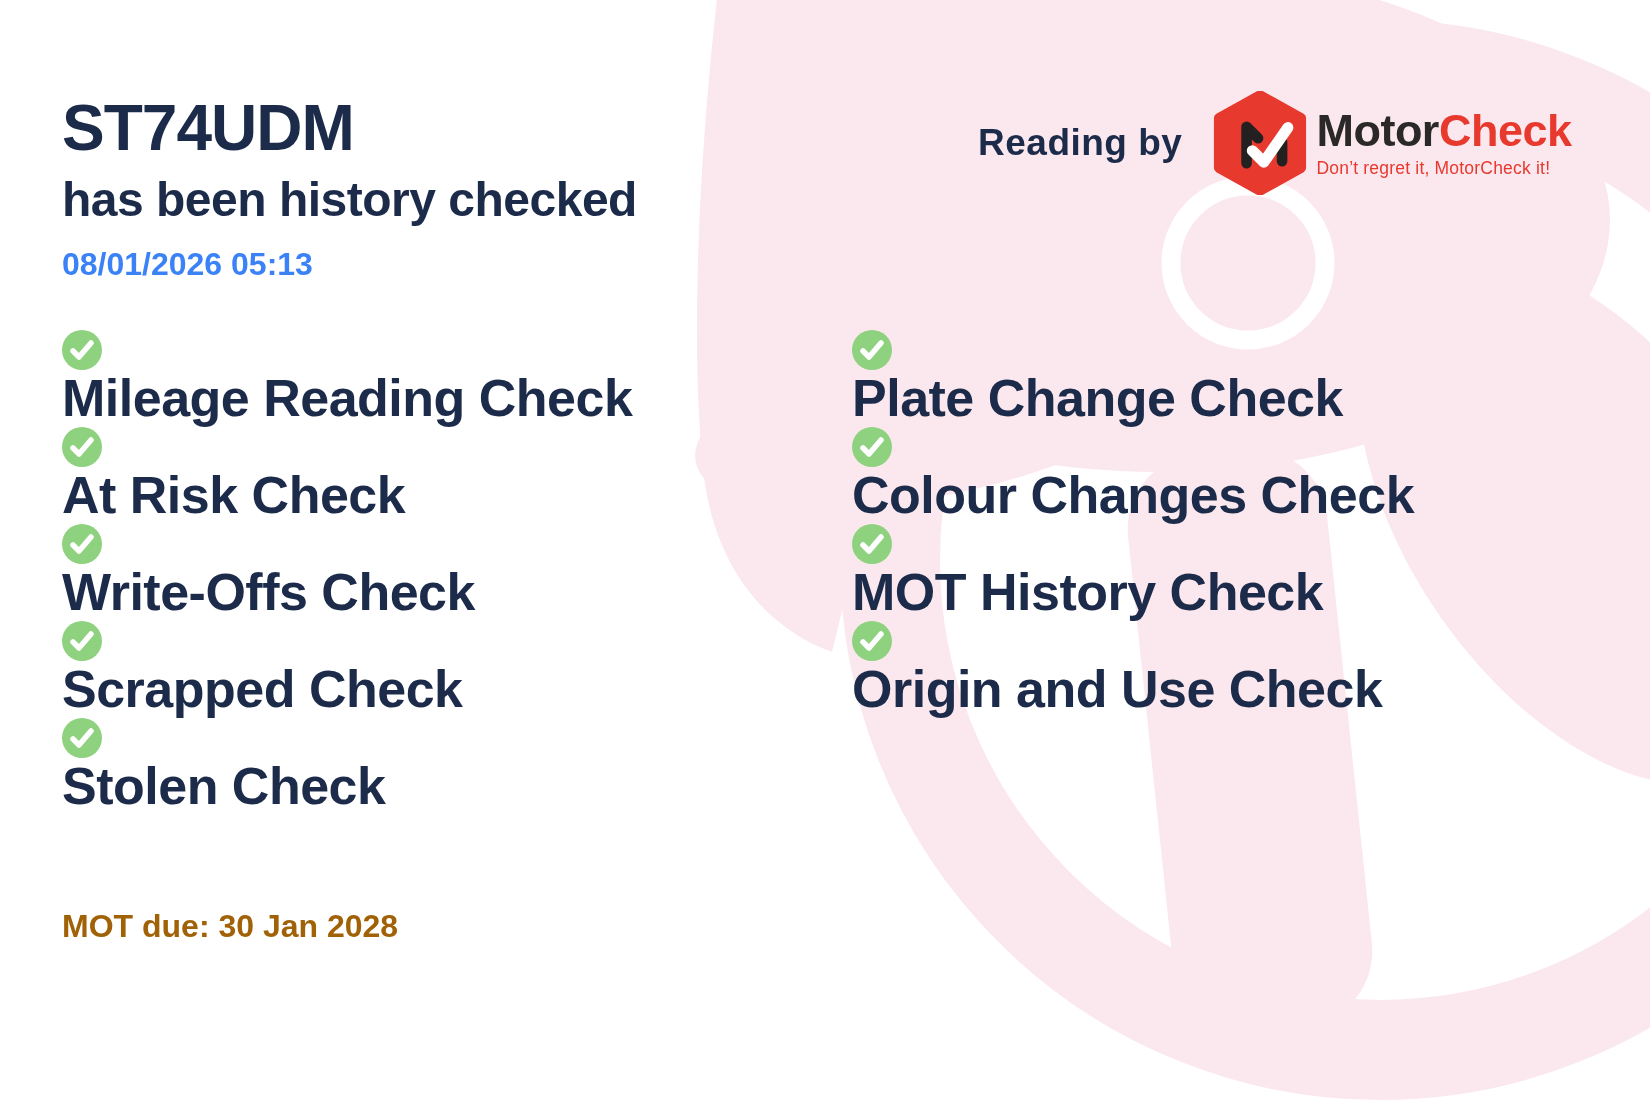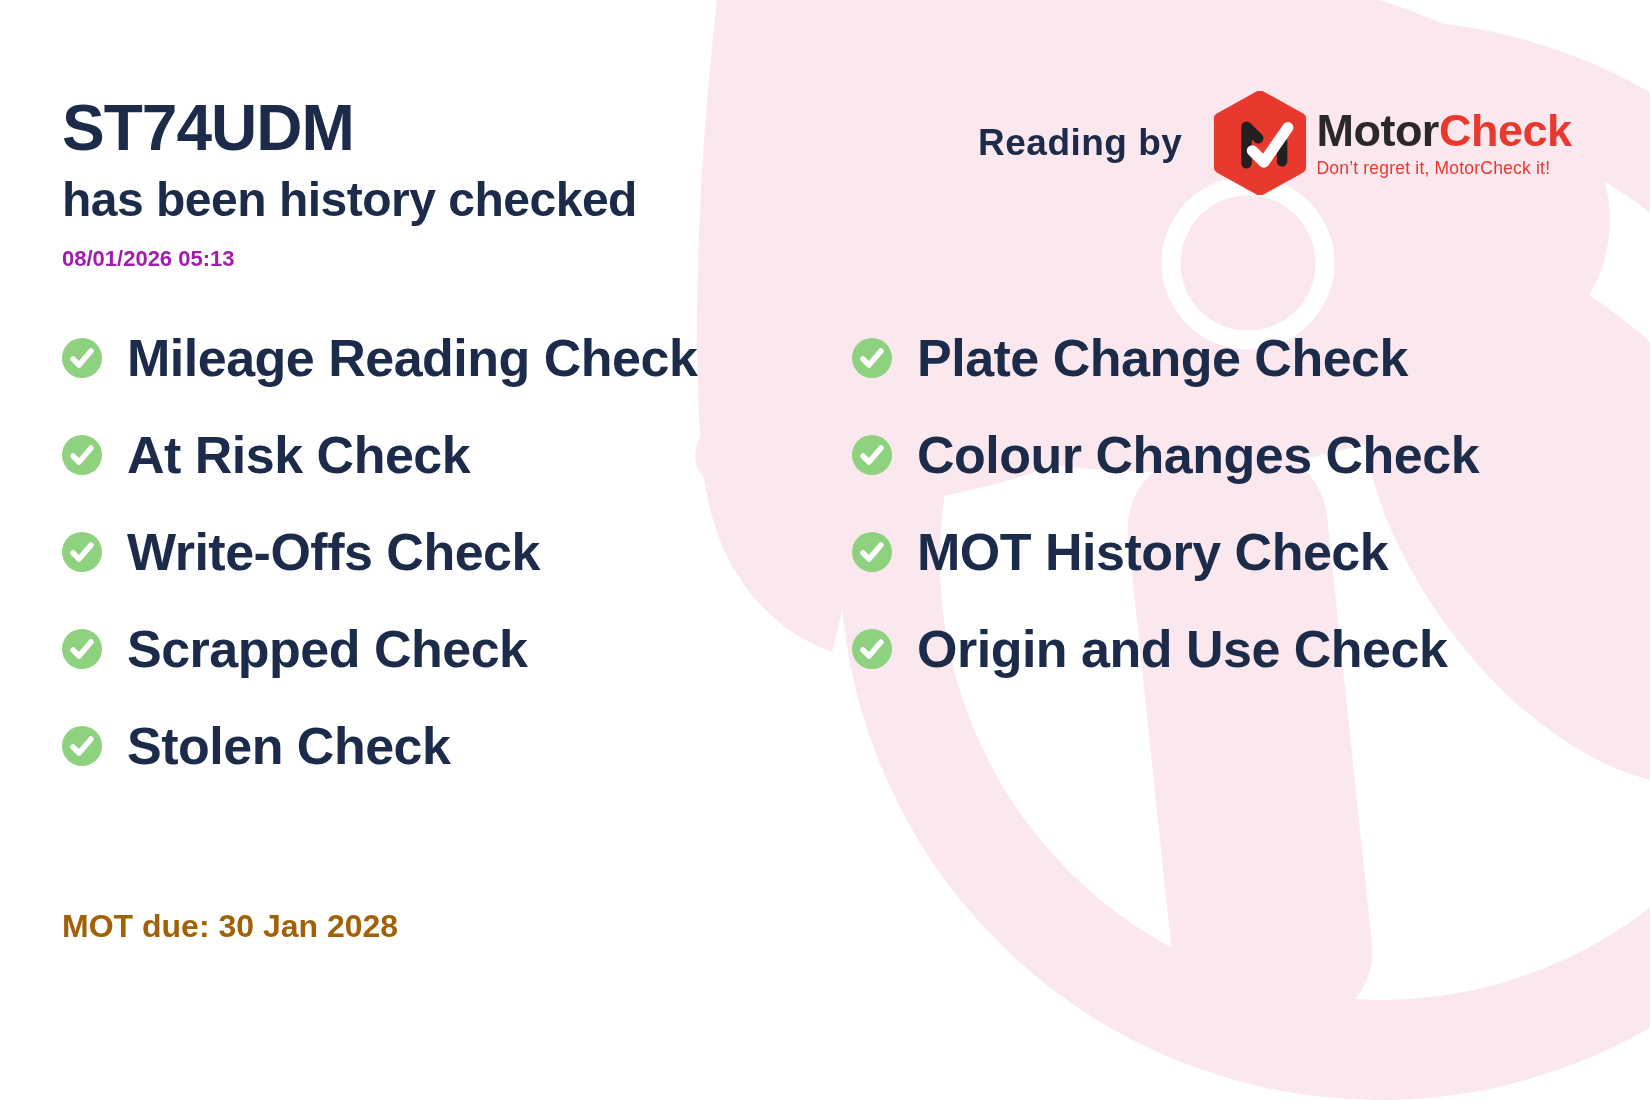--- a/index.html
+++ b/index.html
@@ -16,21 +16,21 @@
   .hero{position:absolute;left:62px;top:96px;z-index:2;}
   .hero .title{
     font-size:64px;font-weight:800;letter-spacing:-1px;
     line-height:1.0;color:#1c2b4a;
   }
   .hero .subtitle{
     font-size:48px;font-weight:700;letter-spacing:-0.5px;
     line-height:1.0;margin-top:16px;color:#1c2b4a;
   }
   .hero .timestamp{
-    font-size:22px;font-weight:700;margin-top:22px;color:#a21caf;
+    font-size:32px;font-weight:700;margin-top:22px;color:#3b82f6;
   }
   
   .powered{
     position:absolute;left:978px;top:90px;height:106px;z-index:2;
     display:flex;align-items:center;
   }
   .powered .powered-label{
     font-size:37px;font-weight:600;color:#1c2b4a;margin-right:30px;
     letter-spacing:0.5px;
   }
@@ -43,21 +43,21 @@
   .brand .brand-check{color:#e8392e;}
   .brand .tagline{
     font-size:17.5px;font-weight:400;color:#e8392e;margin-top:5px;
     letter-spacing:0.2px;
   }
   
   .checks{position:absolute;top:330px;z-index:2;}
   .col-left{left:62px;}
   .col-right{left:852px;}
   .check-item{
-    display:flex;align-items:center;height:56px;margin-bottom:41px;
+    display:flex;align-items:flex-start;height:56px;margin-bottom:41px;flex-direction:column;
   }
   .check-item .tick{width:40px;height:40px;flex:0 0 auto;margin-right:25px;}
   .check-item .label{
     font-size:52px;font-weight:700;color:#1c2b4a;letter-spacing:-0.5px;
     line-height:56px;white-space:nowrap;
   }
   .mot-due{
     position:absolute;left:62px;top:908px;z-index:2;
     font-size:32px;font-weight:700;color:#a16207;
   }

